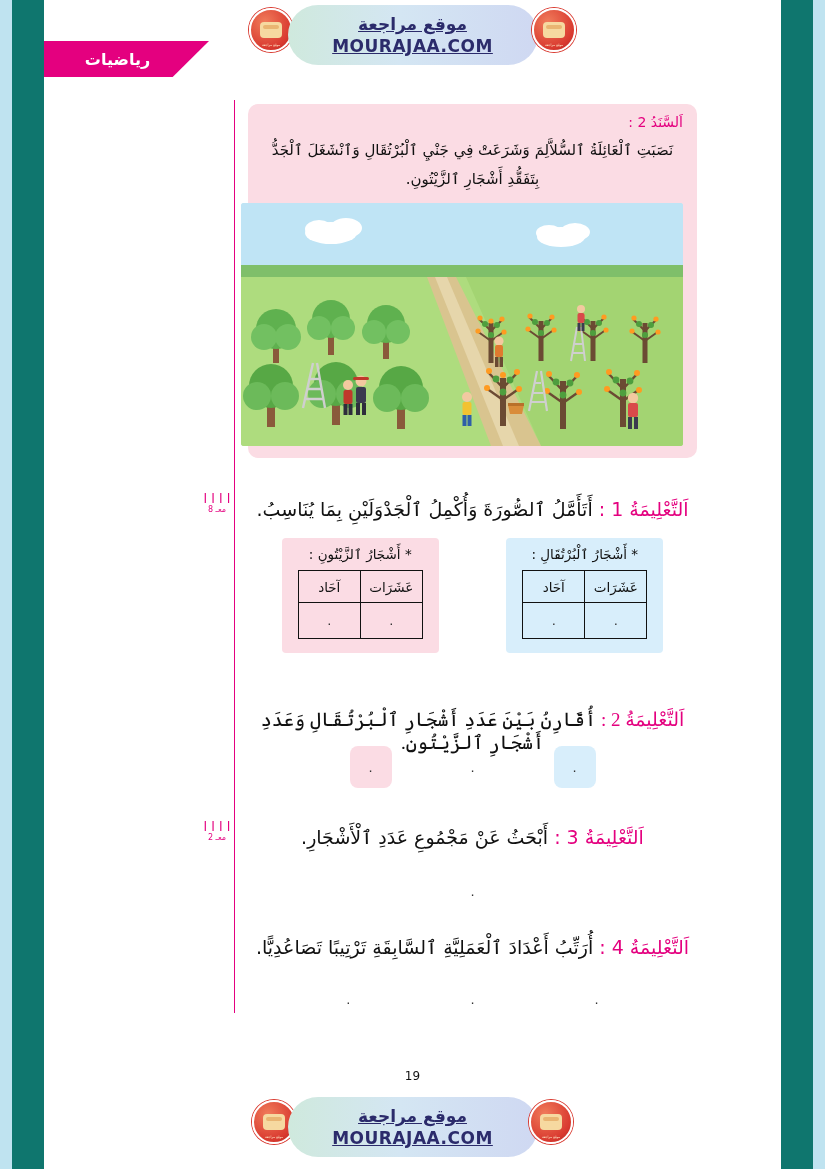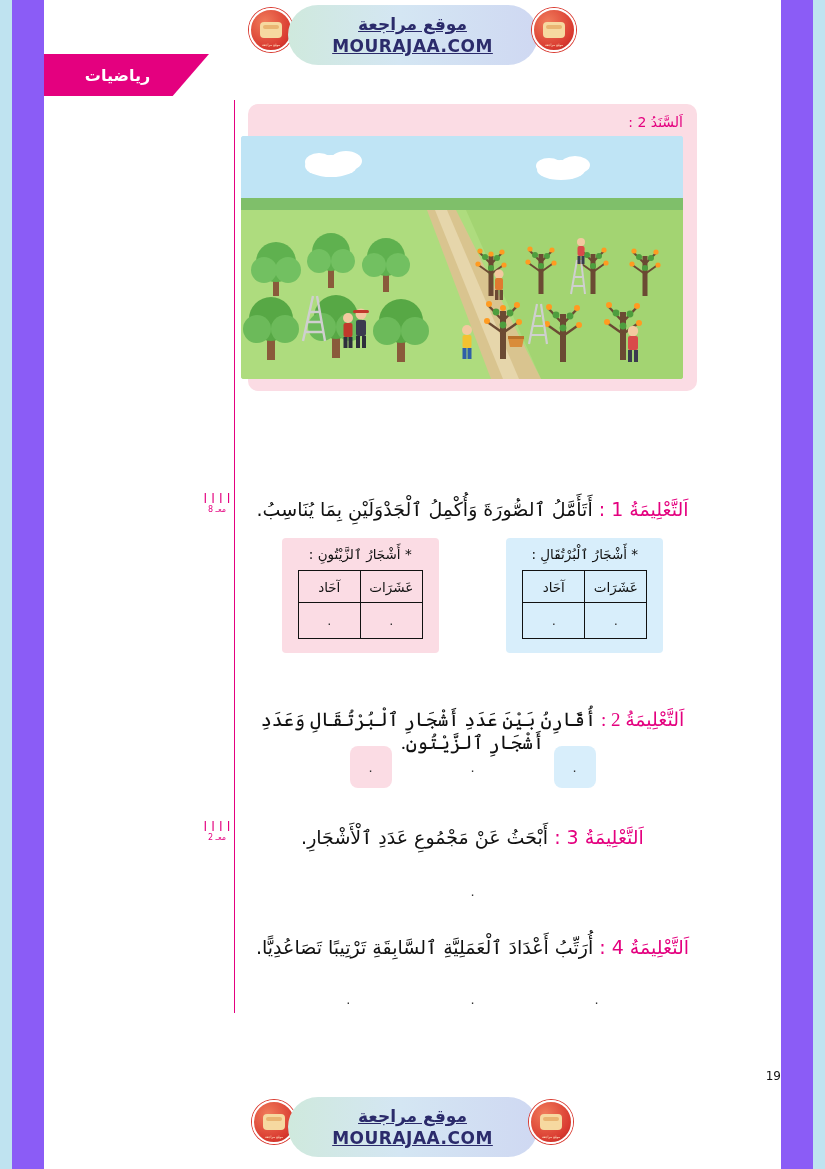--- a/index.html
+++ b/index.html
@@ -11,21 +11,21 @@
     width: 825px; height: 1169px;
     font-family: "DejaVu Sans", "Liberation Sans", sans-serif;
     position: relative;
     overflow: hidden;
   }
 
   
   .page {
     position: absolute;
     inset: 0;
-    background: #8b5cf6;
+    background: #0f766e;
     border-left: 12px solid #bfe3f0;
     border-right: 12px solid #bfe3f0;
     padding-left: 16px;
   }
   .sheet {
     position: absolute;
     left: 32px; right: 32px;
     top: 0; bottom: 0;
     background: #ffffff;
   }
@@ -96,23 +96,23 @@
     color: #ffe9c8;
     white-space: nowrap;
   }
   #wm-logo-left  { left: 205px; }
   #wm-logo-right { right: 205px; }
 
   
   .subject-flag {
     position: absolute;
     left: 0;
-    top: 54px;
+    top: 41px;
     width: 165px;
-    height: 42px;
+    height: 36px;
     background: #e4007f;
     color: #fff;
     display: flex;
     align-items: center;
     justify-content: center;
     font-size: 16px;
     font-weight: bold;
     clip-path: polygon(0 0, 100% 0, 78% 100%, 0 100%);
     padding-right: 18px;
     z-index: 4;
@@ -263,21 +263,21 @@
     gap: 120px;
     font-size: 13px;
     color: #333;
   }
 
   
   .pagenum {
     position: absolute;
     left: 0; right: 0;
     bottom: 86px;
-    text-align: right;
+    text-align: center;
     font-size: 12px;
     color: #111;
   }
 
   
   .wm-bottom {
     position: absolute;
     left: 0; right: 0;
     bottom: 14px;
     height: 58px;
@@ -309,20 +309,21 @@
     </div>
 
     <div class="subject-flag">رياضيات</div>
 
     <div class="content">
 
       <div class="rule"></div>
 
       <div class="sanad-box">
         <div class="sanad-title">اَلسَّنَدُ 2 :</div>
+        <div class="sanad-text">نَصَبَتِ ٱلْعَائِلَةُ ٱلسُّلاَّلِمَ وَشَرَعَتْ فِي جَنْيِ ٱلْبُرْتُقَالِ وَٱنْشَغَلَ ٱلْجَدُّ بِتَفَقُّدِ أَشْجَارِ ٱلزَّيْتُونِ.</div>
 
         <div class="illus">
           <svg viewBox="0 0 442 243" width="442" height="243" xmlns="http://www.w3.org/2000/svg">
 
             <rect x="0" y="0" width="442" height="70" fill="#bfe4f5"></rect>
 
             <g fill="#ffffff">
               <ellipse cx="90" cy="30" rx="26" ry="11"></ellipse>
               <ellipse cx="105" cy="25" rx="16" ry="10"></ellipse>
               <ellipse cx="78" cy="26" rx="14" ry="9"></ellipse>

